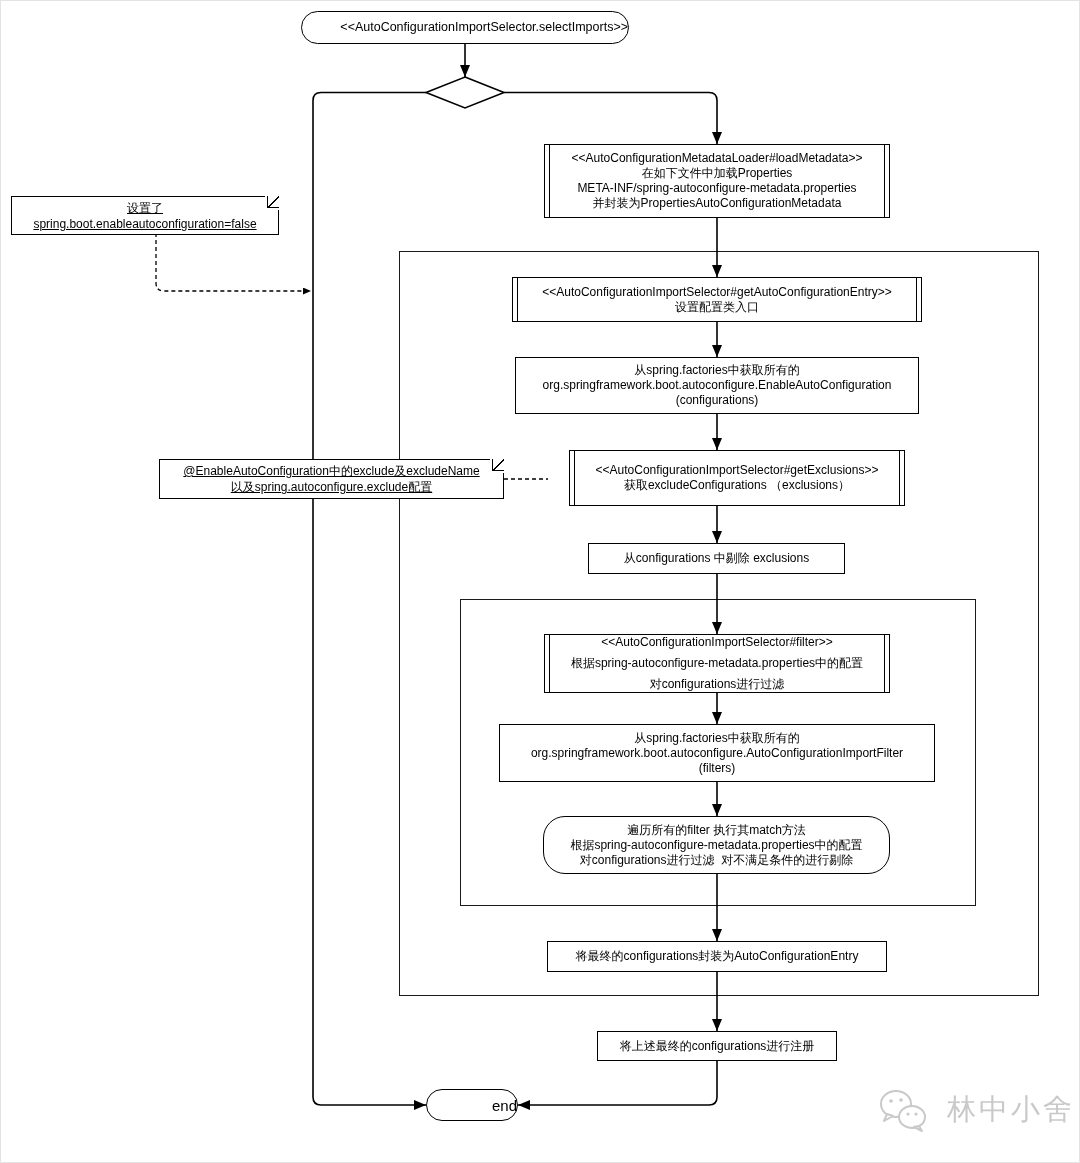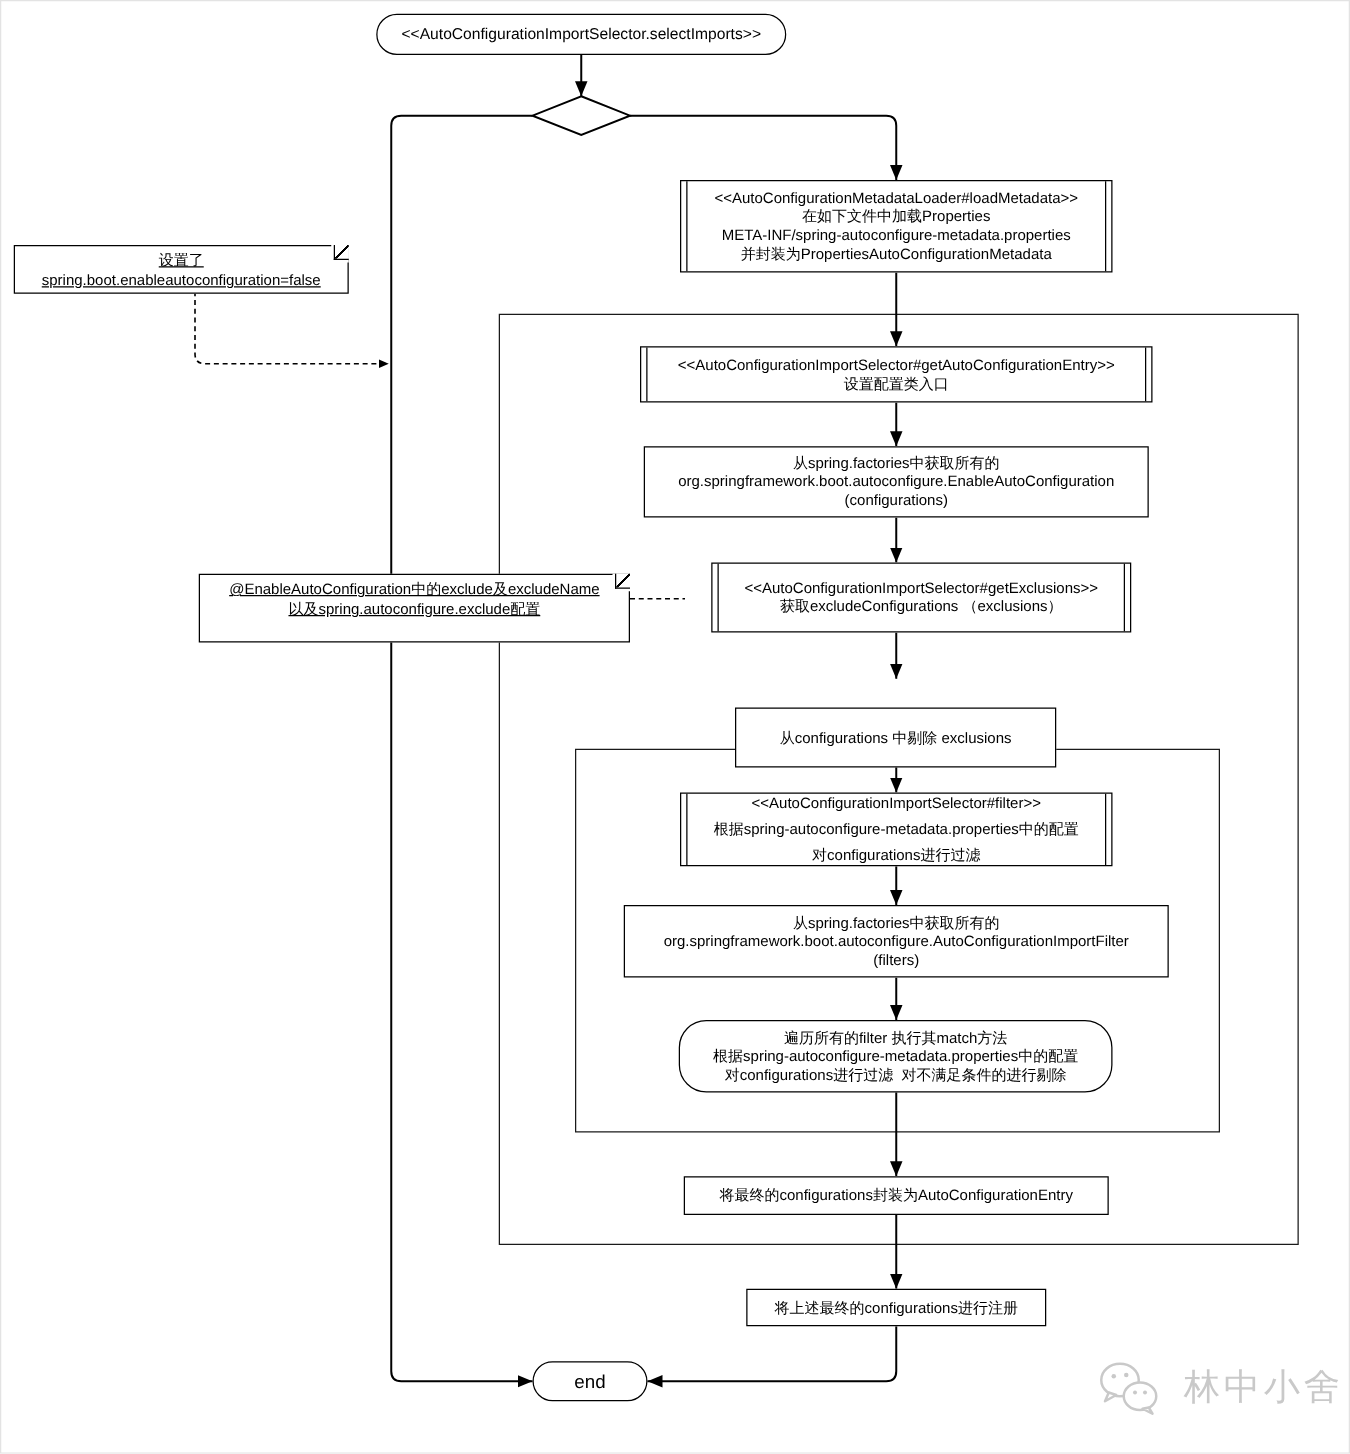--- a/index.html
+++ b/index.html
@@ -9,21 +9,21 @@
     border:1px solid #e3e3e3; box-sizing:border-box; overflow:hidden;
   }
   .container { position:absolute; border:1.4px solid #1a1a1a; background:transparent; z-index:1; box-sizing:border-box; }
   .lines-layer { position:absolute; left:0; top:0; z-index:2; pointer-events:none; }
   .node {
     position:absolute; box-sizing:border-box; background:#fff; border:1.6px solid #000;
     display:flex; flex-direction:column; justify-content:center; align-items:center;
     text-align:center; font-size:12px; line-height:15px; z-index:3;
   }
   .node .ln { white-space:pre; }
-  .pill { border-radius:17px; font-size:12.5px; }
+  .pill { border-radius:17px; font-size:12.5px;align-items:flex-end; }
   .sub::before, .sub::after {
     content:""; position:absolute; top:0; bottom:0; width:1.4px; background:#000;
   }
   .sub::before { left:4px; }
   .sub::after  { right:4px; }
   .note {
     position:absolute; z-index:4; background:#fff; border:1.4px solid #000; box-sizing:border-box;
     font-size:12px; line-height:16px; padding:3px 6px 21px 6px; text-align:center;text-decoration:underline;
   }
   .note::before { 
@@ -99,21 +99,21 @@
     <div class="ln">从spring.factories中获取所有的</div>
     <div class="ln">org.springframework.boot.autoconfigure.EnableAutoConfiguration</div>
     <div class="ln">(configurations)</div>
   </div>
 
   <div class="node sub" style="left:548px; top:449px; width:336px; height:56px;margin-left:20px;">
     <div class="ln">&lt;&lt;AutoConfigurationImportSelector#getExclusions&gt;&gt;</div>
     <div class="ln">获取excludeConfigurations （exclusions）</div>
   </div>
 
-  <div class="node" style="left:587px; top:542px; width:257px; height:48px;margin-top:23px;">
+  <div class="node" style="left:587px; top:542px; width:257px; height:31px;">
     <div class="ln">从configurations 中剔除 exclusions</div>
   </div>
 
   <div class="node sub" style="left:543px; top:633px; width:346px; height:59px;justify-content:space-between;">
     <div class="ln">&lt;&lt;AutoConfigurationImportSelector#filter&gt;&gt;</div>
     <div class="ln">根据spring-autoconfigure-metadata.properties中的配置</div>
     <div class="ln">对configurations进行过滤</div>
   </div>
 
   <div class="node" style="left:498px; top:723px; width:436px; height:58px;">
@@ -138,21 +138,21 @@
 
   <div class="node pill" style="left:425px; top:1088px; width:92px; height:32px; font-size:15px;">
     <div class="ln">end</div>
   </div>
 
   <div class="note" style="left:10px; top:195px; width:268px; height:39px;">
     <div class="ln">设置了</div>
     <div class="ln">spring.boot.enableautoconfiguration=false</div>
   </div>
 
-  <div class="note" style="left:158px; top:458px; width:345px; height:55px;">
+  <div class="note" style="left:158px; top:458px; width:345px; height:40px;">
     <div class="ln">@EnableAutoConfiguration中的exclude及excludeName</div>
     <div class="ln">以及spring.autoconfigure.exclude配置</div>
   </div>
 
   <div class="watermark">
     <svg width="54" height="46" viewBox="0 0 54 46">
       <g stroke="#c9c9c9" stroke-width="2" fill="#ffffff">
         <ellipse cx="19" cy="17" rx="15" ry="13"></ellipse>
         <path d="M10,27 L7,34 L16,29 Z" stroke-linejoin="round"></path>
         <ellipse cx="35" cy="30" rx="13" ry="11"></ellipse>

